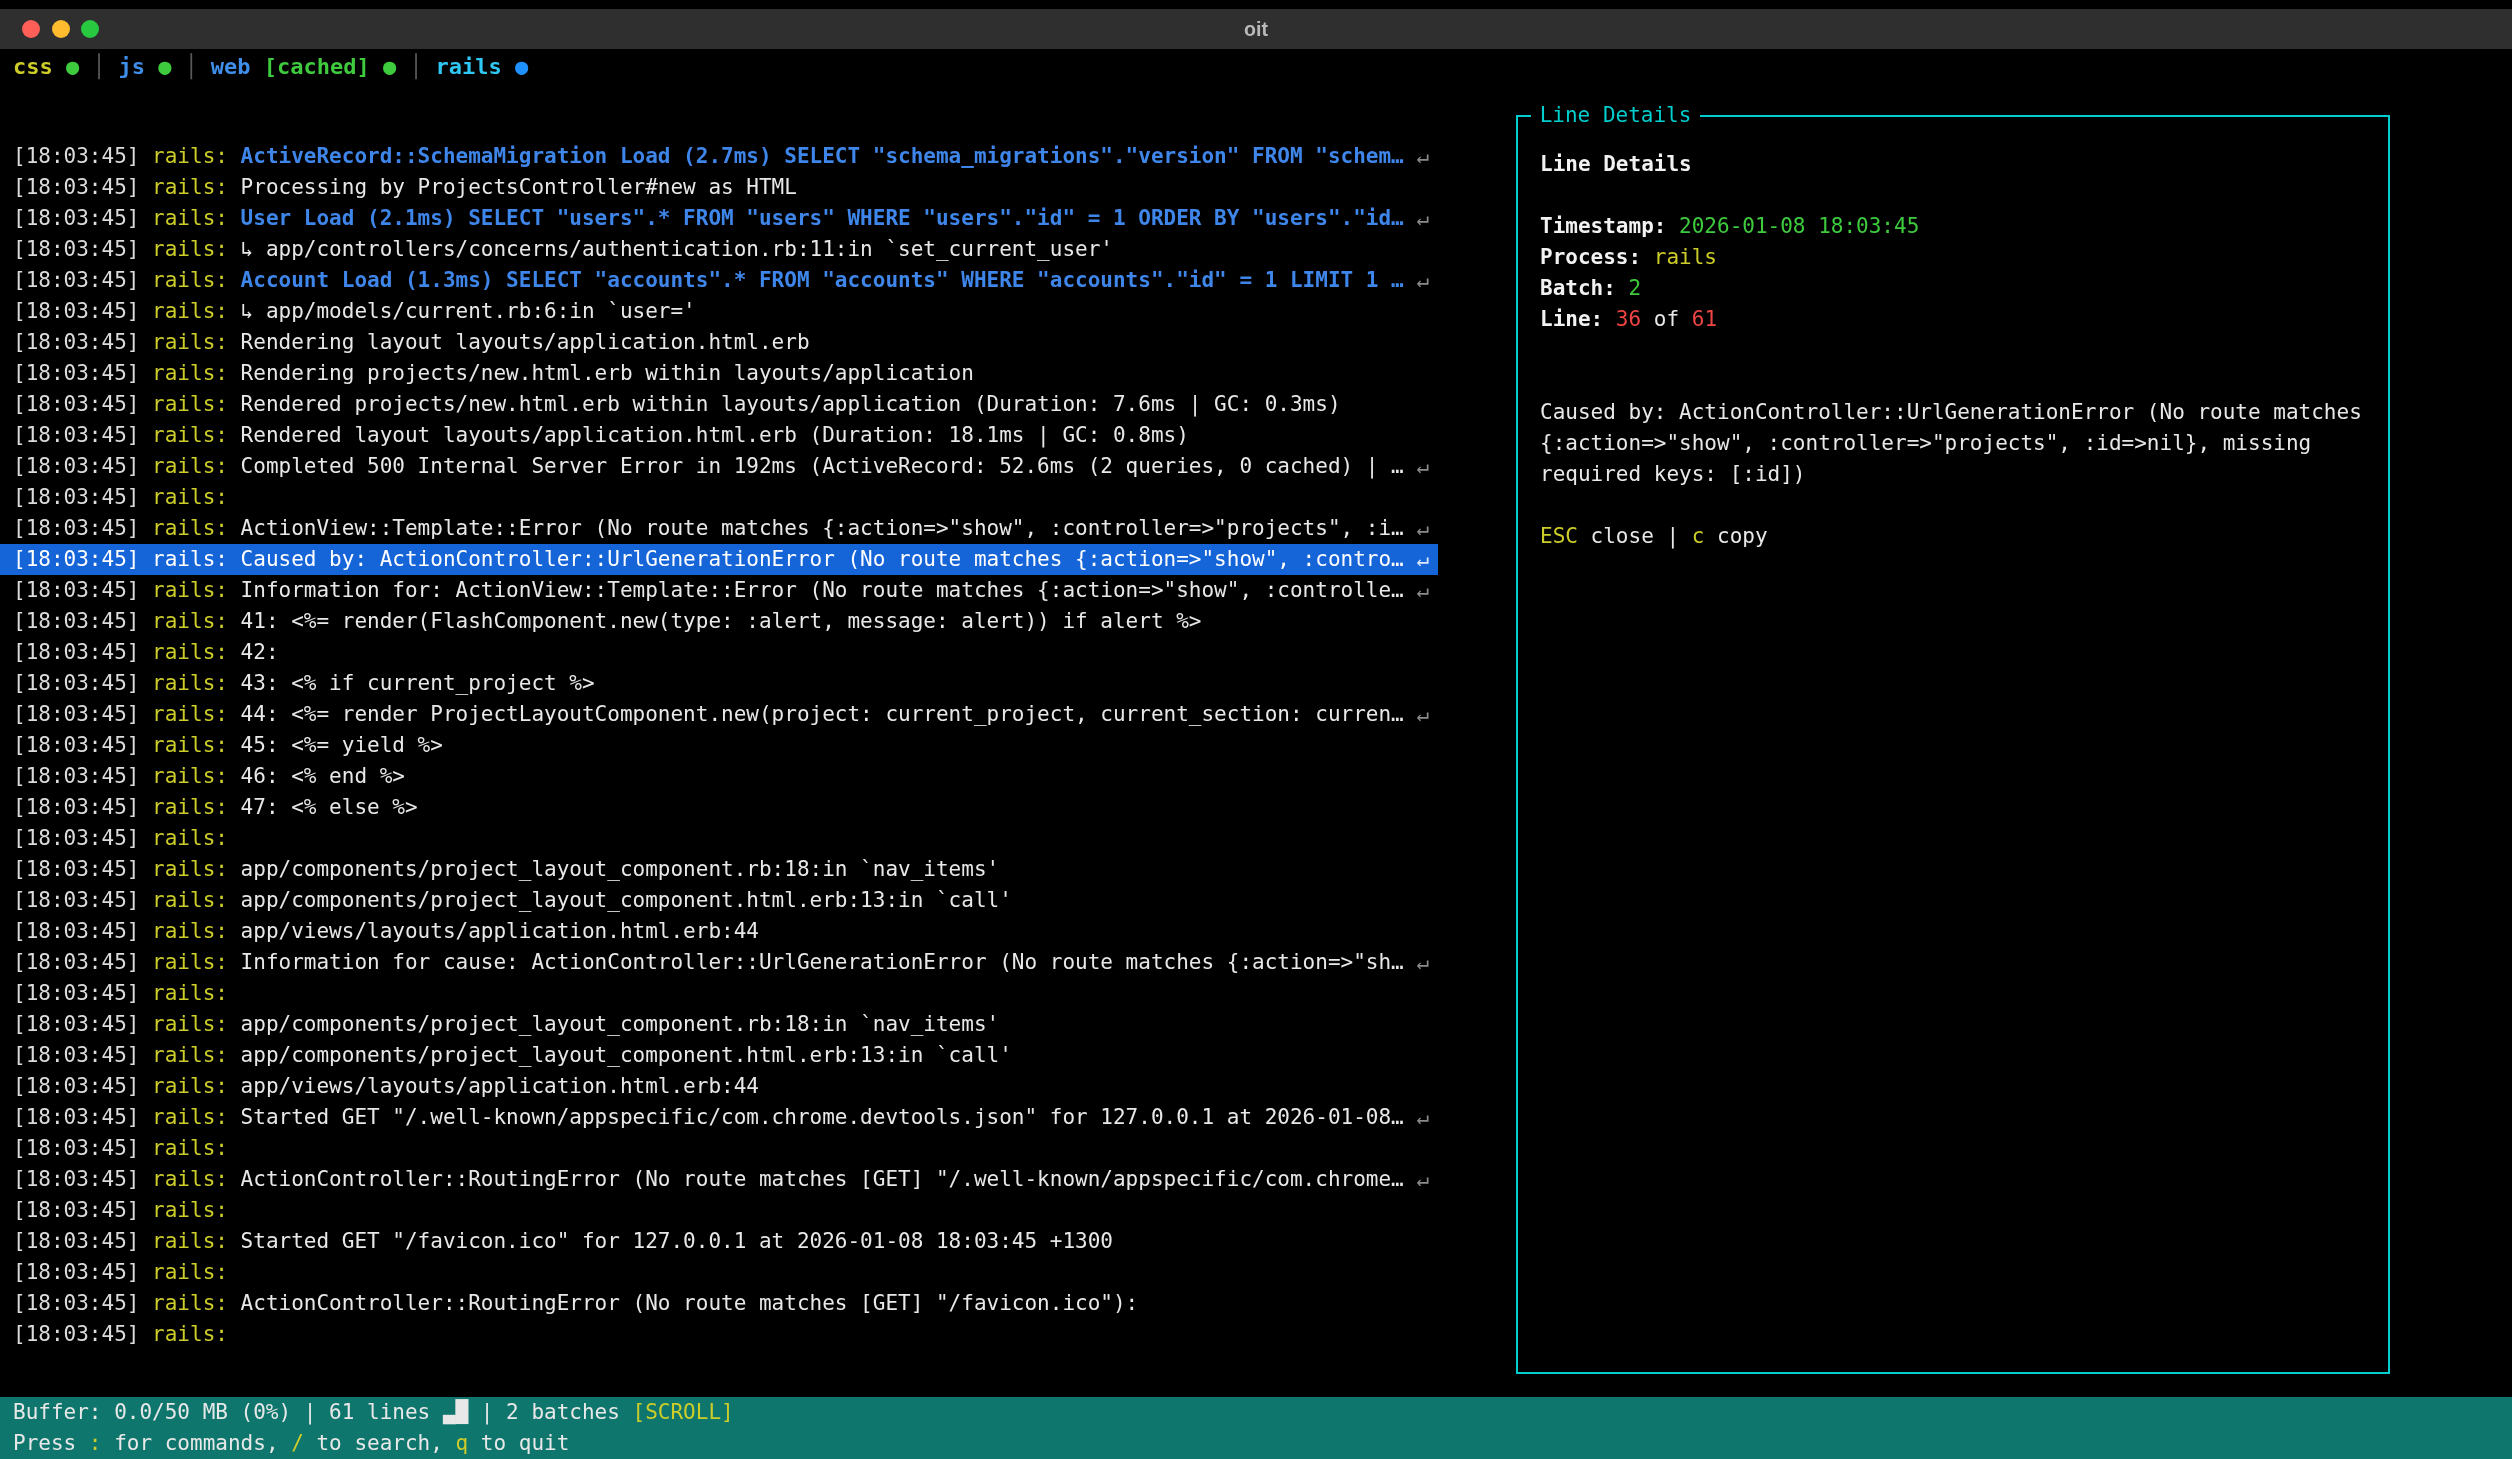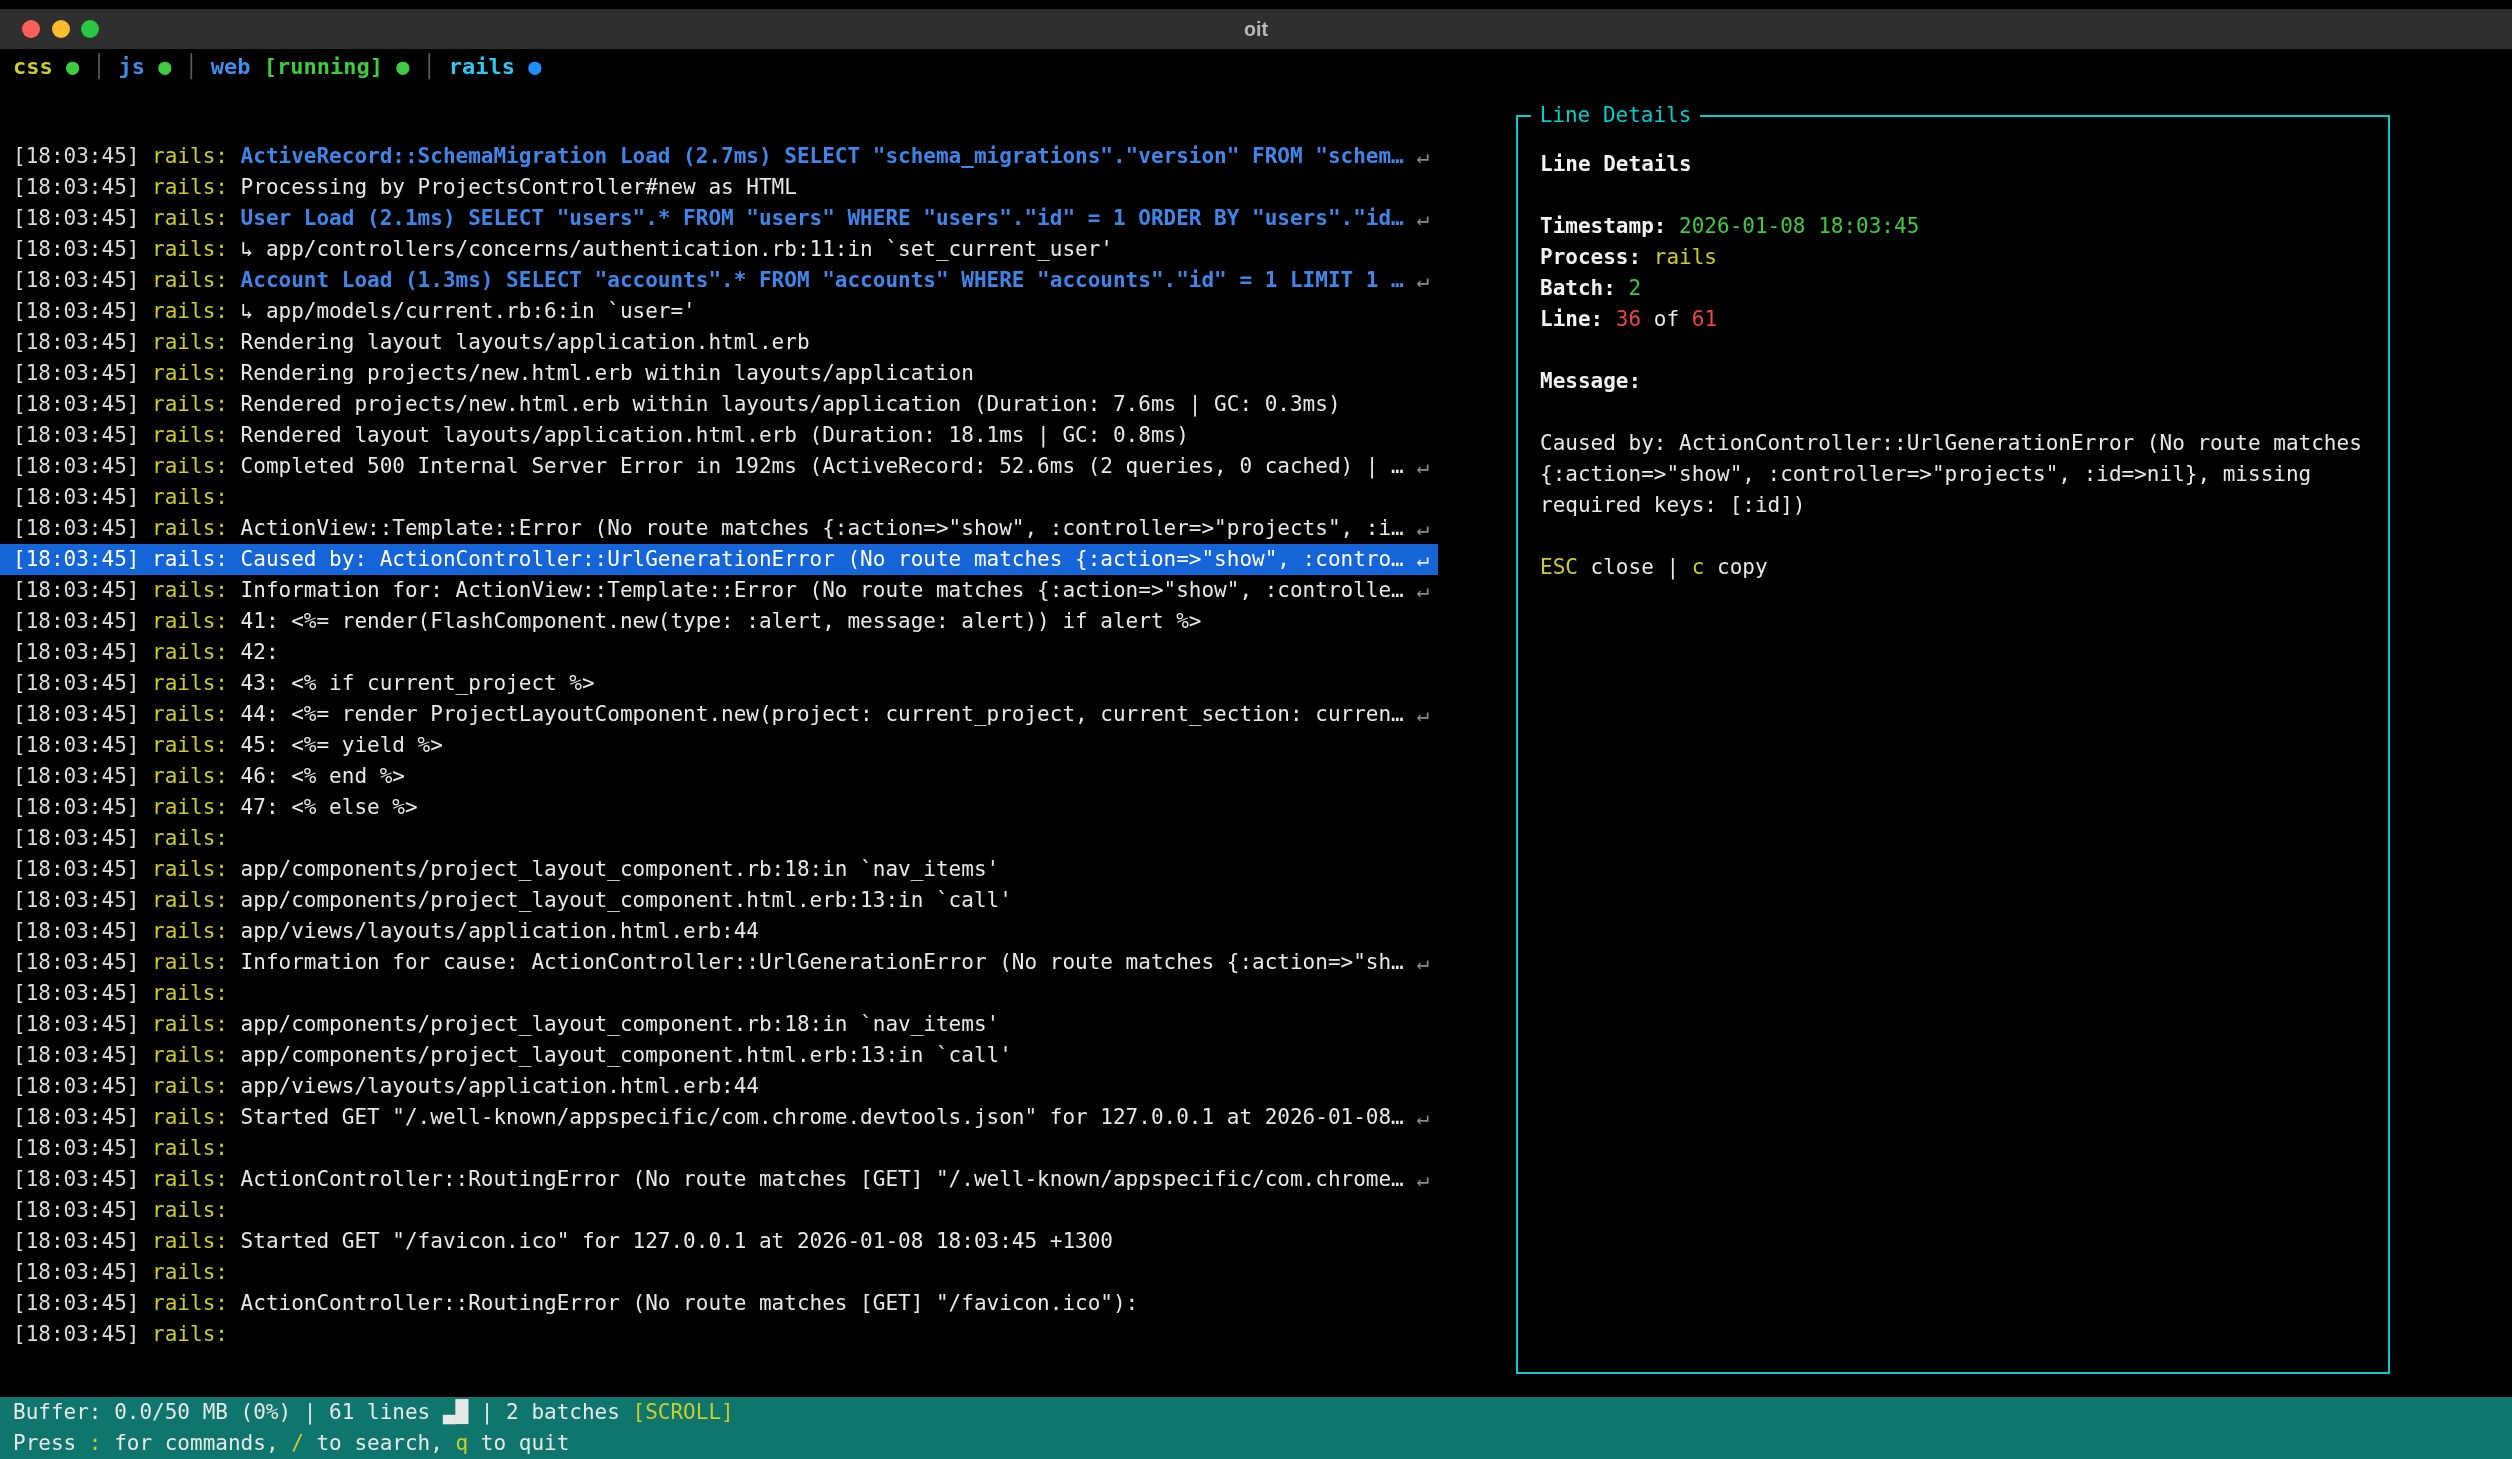--- a/index.html
+++ b/index.html
@@ -71,39 +71,38 @@
     <span class="light green"></span>
   </div>
   <div class="win-title">oit</div>
 </div>
 
 <div class="tabbar">
     <span class="tab"><span class="c-yellow">css</span><span class="c-green"> ●</span></span>
     <span class="sep">│</span>
     <span class="tab"><span class="c-blue">js</span><span class="c-green"> ●</span></span>
     <span class="sep">│</span>
-    <span class="tab"><span class="c-blue">web</span><span class="c-green"> [running]</span><span class="c-green"> ●</span></span>
+    <span class="tab"><span class="c-blue">web</span><span class="c-green"> [cached]</span><span class="c-green"> ●</span></span>
     <span class="sep">│</span>
     <span class="tab active"><span class="c-cyan">rails</span><span class="c-dotblue"> ●</span></span>
   </div>
 
 <div class="logs"><div class="log-row"><span class="log-time">[18:03:45] </span><span class="log-proc">rails: </span><span class="msg-sql">ActiveRecord::SchemaMigration Load (2.7ms) SELECT "schema_migrations"."version" FROM "schem…</span><span class="log-wrap"> ↵</span></div><div class="log-row"><span class="log-time">[18:03:45] </span><span class="log-proc">rails: </span><span class="msg-plain">Processing by ProjectsController#new as HTML</span></div><div class="log-row"><span class="log-time">[18:03:45] </span><span class="log-proc">rails: </span><span class="msg-sql">User Load (2.1ms) SELECT "users".* FROM "users" WHERE "users"."id" = 1 ORDER BY "users"."id…</span><span class="log-wrap"> ↵</span></div><div class="log-row"><span class="log-time">[18:03:45] </span><span class="log-proc">rails: </span><span class="msg-plain">↳ app/controllers/concerns/authentication.rb:11:in `set_current_user'</span></div><div class="log-row"><span class="log-time">[18:03:45] </span><span class="log-proc">rails: </span><span class="msg-sql">Account Load (1.3ms) SELECT "accounts".* FROM "accounts" WHERE "accounts"."id" = 1 LIMIT 1 …</span><span class="log-wrap"> ↵</span></div><div class="log-row"><span class="log-time">[18:03:45] </span><span class="log-proc">rails: </span><span class="msg-plain">↳ app/models/current.rb:6:in `user='</span></div><div class="log-row"><span class="log-time">[18:03:45] </span><span class="log-proc">rails: </span><span class="msg-plain">Rendering layout layouts/application.html.erb</span></div><div class="log-row"><span class="log-time">[18:03:45] </span><span class="log-proc">rails: </span><span class="msg-plain">Rendering projects/new.html.erb within layouts/application</span></div><div class="log-row"><span class="log-time">[18:03:45] </span><span class="log-proc">rails: </span><span class="msg-plain">Rendered projects/new.html.erb within layouts/application (Duration: 7.6ms | GC: 0.3ms)</span></div><div class="log-row"><span class="log-time">[18:03:45] </span><span class="log-proc">rails: </span><span class="msg-plain">Rendered layout layouts/application.html.erb (Duration: 18.1ms | GC: 0.8ms)</span></div><div class="log-row"><span class="log-time">[18:03:45] </span><span class="log-proc">rails: </span><span class="msg-plain">Completed 500 Internal Server Error in 192ms (ActiveRecord: 52.6ms (2 queries, 0 cached) | …</span><span class="log-wrap"> ↵</span></div><div class="log-row"><span class="log-time">[18:03:45] </span><span class="log-proc">rails:</span></div><div class="log-row"><span class="log-time">[18:03:45] </span><span class="log-proc">rails: </span><span class="msg-plain">ActionView::Template::Error (No route matches {:action=&gt;"show", :controller=&gt;"projects", :i…</span><span class="log-wrap"> ↵</span></div><div class="log-row selected"><span class="log-time">[18:03:45] </span><span class="log-proc">rails: </span><span class="msg-plain">Caused by: ActionController::UrlGenerationError (No route matches {:action=&gt;"show", :contro…</span><span class="log-wrap"> ↵</span></div><div class="log-row"><span class="log-time">[18:03:45] </span><span class="log-proc">rails: </span><span class="msg-plain">Information for: ActionView::Template::Error (No route matches {:action=&gt;"show", :controlle…</span><span class="log-wrap"> ↵</span></div><div class="log-row"><span class="log-time">[18:03:45] </span><span class="log-proc">rails: </span><span class="msg-plain">41: &lt;%= render(FlashComponent.new(type: :alert, message: alert)) if alert %&gt;</span></div><div class="log-row"><span class="log-time">[18:03:45] </span><span class="log-proc">rails: </span><span class="msg-plain">42:</span></div><div class="log-row"><span class="log-time">[18:03:45] </span><span class="log-proc">rails: </span><span class="msg-plain">43: &lt;% if current_project %&gt;</span></div><div class="log-row"><span class="log-time">[18:03:45] </span><span class="log-proc">rails: </span><span class="msg-plain">44: &lt;%= render ProjectLayoutComponent.new(project: current_project, current_section: curren…</span><span class="log-wrap"> ↵</span></div><div class="log-row"><span class="log-time">[18:03:45] </span><span class="log-proc">rails: </span><span class="msg-plain">45: &lt;%= yield %&gt;</span></div><div class="log-row"><span class="log-time">[18:03:45] </span><span class="log-proc">rails: </span><span class="msg-plain">46: &lt;% end %&gt;</span></div><div class="log-row"><span class="log-time">[18:03:45] </span><span class="log-proc">rails: </span><span class="msg-plain">47: &lt;% else %&gt;</span></div><div class="log-row"><span class="log-time">[18:03:45] </span><span class="log-proc">rails:</span></div><div class="log-row"><span class="log-time">[18:03:45] </span><span class="log-proc">rails: </span><span class="msg-plain">app/components/project_layout_component.rb:18:in `nav_items'</span></div><div class="log-row"><span class="log-time">[18:03:45] </span><span class="log-proc">rails: </span><span class="msg-plain">app/components/project_layout_component.html.erb:13:in `call'</span></div><div class="log-row"><span class="log-time">[18:03:45] </span><span class="log-proc">rails: </span><span class="msg-plain">app/views/layouts/application.html.erb:44</span></div><div class="log-row"><span class="log-time">[18:03:45] </span><span class="log-proc">rails: </span><span class="msg-plain">Information for cause: ActionController::UrlGenerationError (No route matches {:action=&gt;"sh…</span><span class="log-wrap"> ↵</span></div><div class="log-row"><span class="log-time">[18:03:45] </span><span class="log-proc">rails:</span></div><div class="log-row"><span class="log-time">[18:03:45] </span><span class="log-proc">rails: </span><span class="msg-plain">app/components/project_layout_component.rb:18:in `nav_items'</span></div><div class="log-row"><span class="log-time">[18:03:45] </span><span class="log-proc">rails: </span><span class="msg-plain">app/components/project_layout_component.html.erb:13:in `call'</span></div><div class="log-row"><span class="log-time">[18:03:45] </span><span class="log-proc">rails: </span><span class="msg-plain">app/views/layouts/application.html.erb:44</span></div><div class="log-row"><span class="log-time">[18:03:45] </span><span class="log-proc">rails: </span><span class="msg-plain">Started GET "/.well-known/appspecific/com.chrome.devtools.json" for 127.0.0.1 at 2026-01-08…</span><span class="log-wrap"> ↵</span></div><div class="log-row"><span class="log-time">[18:03:45] </span><span class="log-proc">rails:</span></div><div class="log-row"><span class="log-time">[18:03:45] </span><span class="log-proc">rails: </span><span class="msg-plain">ActionController::RoutingError (No route matches [GET] "/.well-known/appspecific/com.chrome…</span><span class="log-wrap"> ↵</span></div><div class="log-row"><span class="log-time">[18:03:45] </span><span class="log-proc">rails:</span></div><div class="log-row"><span class="log-time">[18:03:45] </span><span class="log-proc">rails: </span><span class="msg-plain">Started GET "/favicon.ico" for 127.0.0.1 at 2026-01-08 18:03:45 +1300</span></div><div class="log-row"><span class="log-time">[18:03:45] </span><span class="log-proc">rails:</span></div><div class="log-row"><span class="log-time">[18:03:45] </span><span class="log-proc">rails: </span><span class="msg-plain">ActionController::RoutingError (No route matches [GET] "/favicon.ico"):</span></div><div class="log-row"><span class="log-time">[18:03:45] </span><span class="log-proc">rails:</span></div></div>
 
 <div class="panel">
   <div class="panel-legend">Line Details</div>
   <div class="pline pheading">Line Details</div>
   <div class="pblank"></div>
   <div id="panel-fields">
       <div class="pline"><span class="plabel">Timestamp: </span><span class="c-green">2026-01-08 18:03:45</span></div>
       <div class="pline"><span class="plabel">Process: </span><span class="c-yellow">rails</span></div>
       <div class="pline"><span class="plabel">Batch: </span><span class="c-green">2</span></div>
       <div class="pline"><span class="plabel">Line: </span><span class="c-magenta">36</span><span class="c-fg"> of </span><span class="c-magenta">61</span></div>
     </div>
   <div class="pblank"></div>
-  <div class="pline plabel">Message:</div>
   <div class="pblank"></div>
   <div class="pline pmessage">Caused by: ActionController::UrlGenerationError (No route matches {:action=&gt;"show", :controller=&gt;"projects", :id=&gt;nil}, missing required keys: [:id])</div>
   <div class="pblank"></div>
   <div class="pline" id="panel-footer"><span class="c-yellow">ESC</span><span class="c-fg"> close | </span><span class="c-yellow">c</span><span class="c-fg"> copy</span></div>
 </div>
 
 <div class="statusbar buffer" id="buffer-bar"><span class="c-fg">Buffer: 0.0/50 MB (0%) | 61 lines </span><span class="c-fg">▃█</span><span class="c-fg"> | 2 batches </span><span class="c-yellow">[SCROLL]</span></div>
 <div class="statusbar help" id="help-bar"><span class="c-fg">Press </span><span class="c-yellow">:</span><span class="c-fg"> for commands, </span><span class="c-yellow">/</span><span class="c-fg"> to search, </span><span class="c-yellow">q</span><span class="c-fg"> to quit</span></div>
 
 

